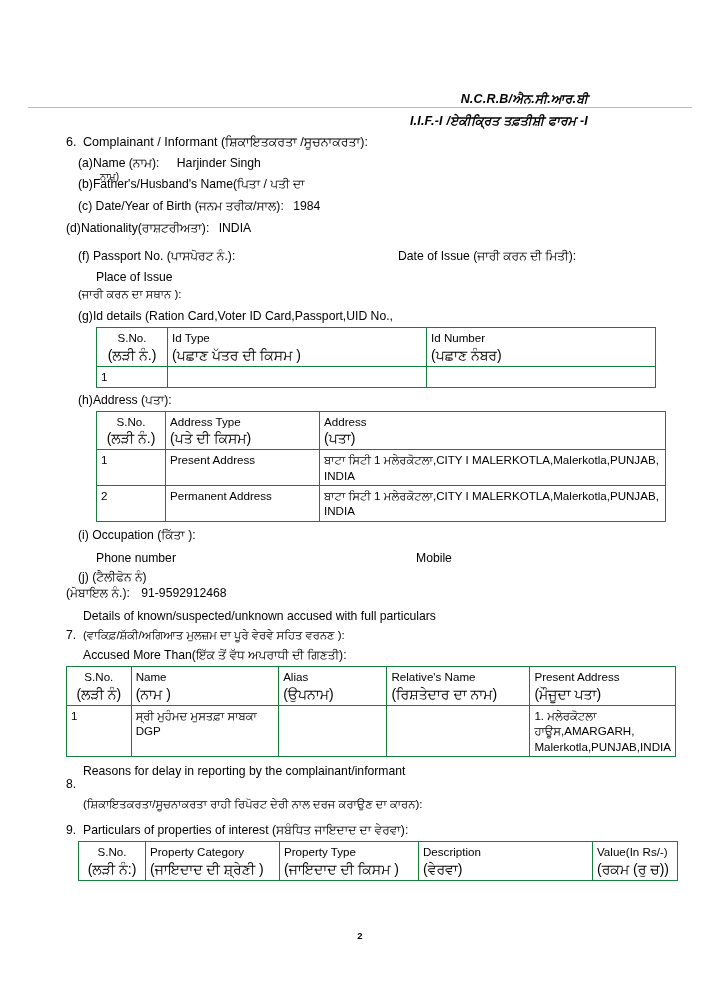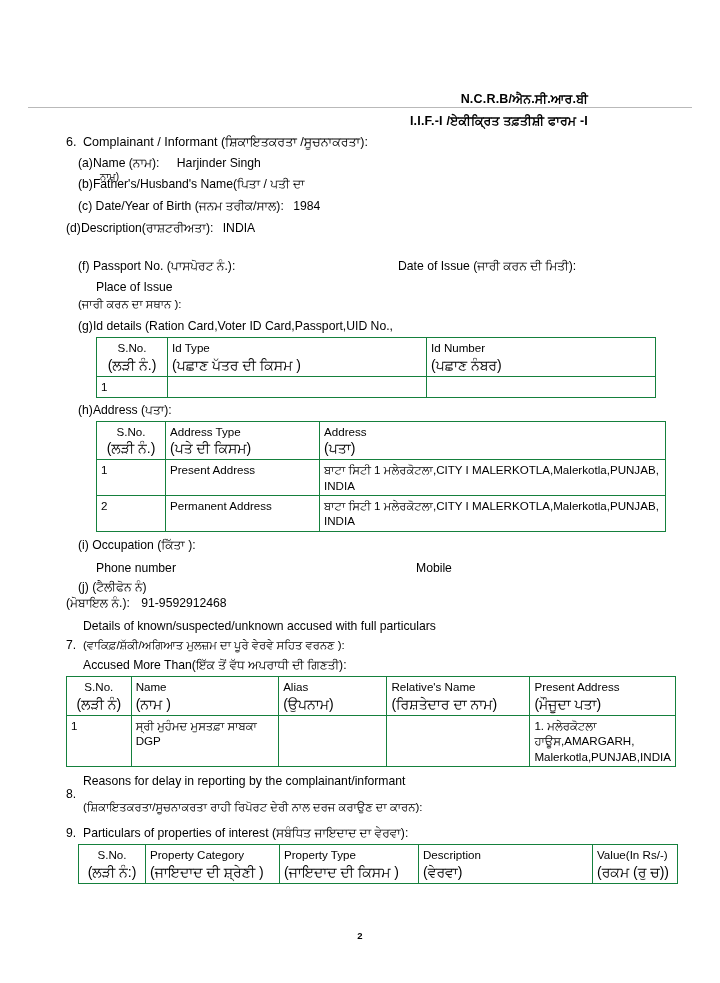--- a/index.html
+++ b/index.html
@@ -25,20 +25,21 @@
     position: absolute;
     top: 0; left: 0; right: 0;
     height: 26px;
     background: #ffffff;
   }
   .content {
     position: absolute;
     left: 0;
     top: 0;
     width: 616px;
+    font-style: italic;
   }
   .hdr {
     text-align: right;
     padding-right: 28px;
     font-size: 12.5px;
     font-weight: bold;
     letter-spacing: .2px;
   }
   .hdr.l1 { margin-top: 92px; }
   .hdr.l2 { margin-top: 7px; margin-left: 24px; }
@@ -147,26 +148,26 @@
       <span class="sub">ਨਾਮ)</span>
     </div>
 
     <div class="row" style="margin-top:6px;">
       <span class="ind">(c) Date/Year of Birth (ਜਨਮ ਤਰੀਕ/ਸਾਲ):</span>
       <span class="sep" style="width:6px;"></span><span class="val">1984</span>
     </div>
 
     <div class="row two-col" style="margin-top:6px;">
       <span class="col-right">
-        <span>(d)Description(ਰਾਸ਼ਟਰੀਅਤਾ):</span>
+        <span>(d)Nationality(ਰਾਸ਼ਟਰੀਅਤਾ):</span>
         <span class="sep" style="width:6px;"></span><span class="val">INDIA</span>
       </span>
     </div>
 
-    <div class="row two-col" style="margin-top:22px;">
+    <div class="row two-col" style="margin-top:12px;">
       <span class="col-left ind">(f) Passport No. (ਪਾਸਪੋਰਟ ਨੰ.):</span>
       <span class="col-right">Date of Issue (ਜਾਰੀ ਕਰਨ ਦੀ ਮਿਤੀ):</span>
     </div>
 
     <div class="row" style="margin-top:5px;padding-left:30px;">Place of Issue</div>
     <div class="row pun" style="margin-top:2px;padding-left:12px;">(ਜਾਰੀ ਕਰਨ ਦਾ ਸਥਾਨ ):</div>
 
     <div class="row" style="margin-top:6px;">
       <span class="ind">(g)Id details (Ration Card,Voter ID Card,Passport,UID No.,</span>
     </div>
@@ -293,21 +294,21 @@
             <td>&nbsp;</td>
             <td>1. ਮਲੇਰਕੋਟਲਾ ਹਾਊਸ,AMARGARH, Malerkotla,PUNJAB,INDIA</td>
           </tr>
         </tbody>
       </table>
     </div>
 
     <div class="row" style="margin-top:6px;position:relative;">
       <span class="num" style="position:absolute;left:0;top:13px;">8.</span>
       <div style="padding-left:17px;">Reasons for delay in reporting by the complainant/informant</div>
-      <div class="pun" style="padding-left:17px;margin-top:11px;">(ਸ਼ਿਕਾਇਤਕਰਤਾ/ਸੂਚਨਾਕਰਤਾ ਰਾਹੀ ਰਿਪੋਰਟ ਦੇਰੀ ਨਾਲ ਦਰਜ ਕਰਾਉਣ ਦਾ ਕਾਰਨ):</div>
+      <div class="pun" style="padding-left:17px;margin-top:18px;">(ਸ਼ਿਕਾਇਤਕਰਤਾ/ਸੂਚਨਾਕਰਤਾ ਰਾਹੀ ਰਿਪੋਰਟ ਦੇਰੀ ਨਾਲ ਦਰਜ ਕਰਾਉਣ ਦਾ ਕਾਰਨ):</div>
     </div>
 
     <div class="row" style="margin-top:10px;">
       <span class="num">9.</span><span>Particulars of properties of interest (ਸਬੰਧਿਤ ਜਾਇਦਾਦ ਦਾ ਵੇਰਵਾ):</span>
     </div>
 
     <div class="tbl-wrap-prop">
       <table class="grid">
         <thead>
           <tr>

